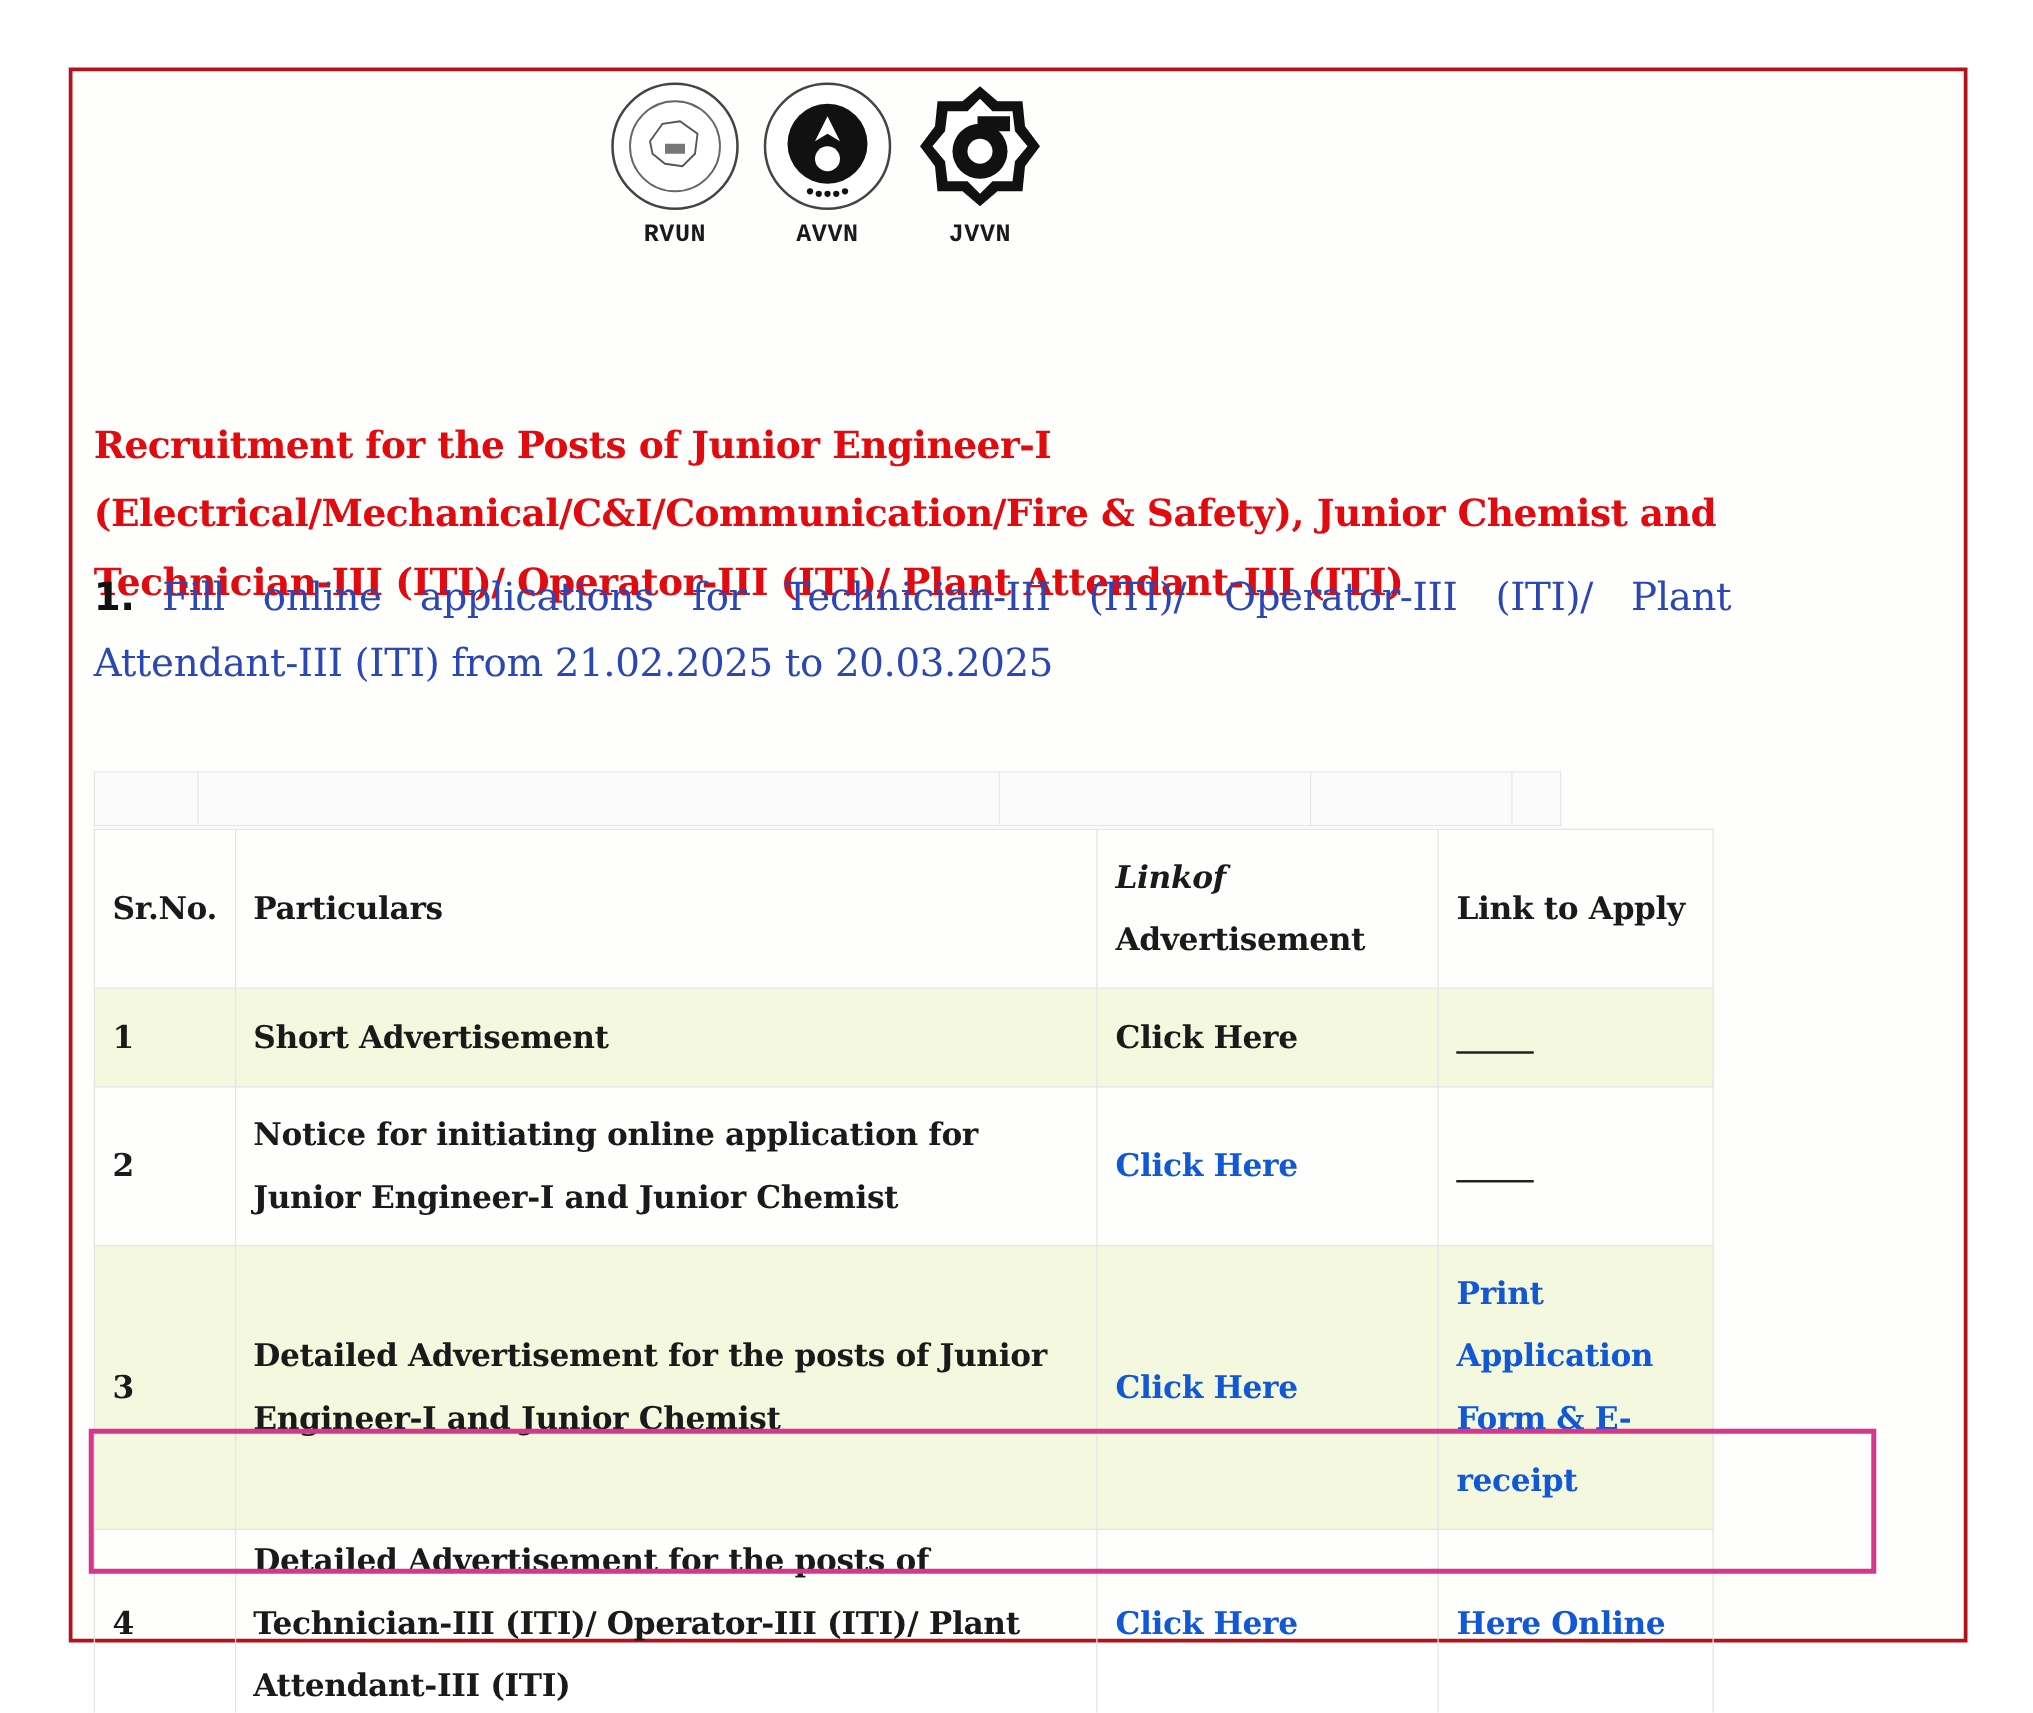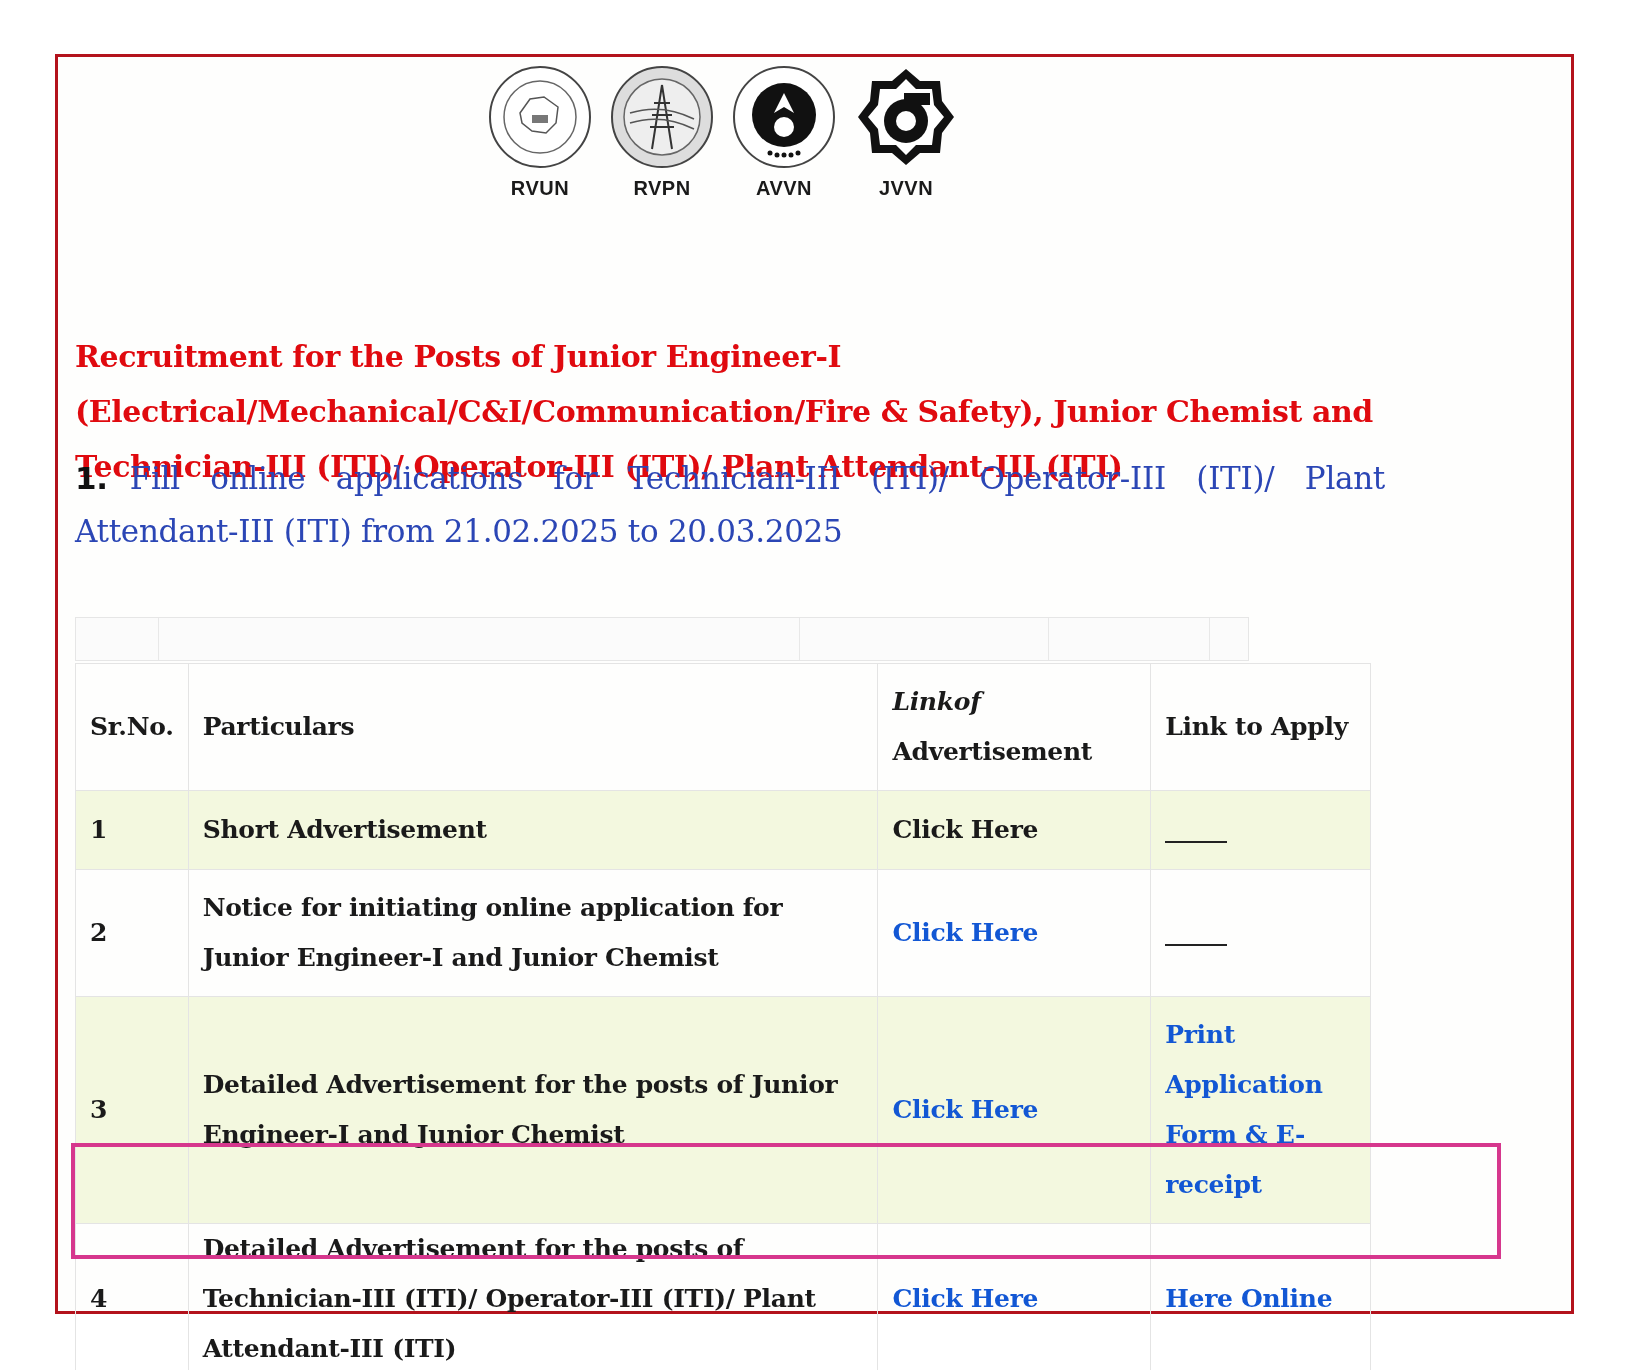--- a/index.html
+++ b/index.html
@@ -33,21 +33,21 @@
     }
     .logo {
       width: 108px;
       display: flex;
       flex-direction: column;
       align-items: center;
     }
     .logo svg { display: block; }
     .logo-label {
       margin-top: 6px;
-      font-family: Liberation Sans, sans-serif;
+      font-family: Liberation Mono, monospace;
       font-weight: bold;
       font-size: 20px;
       color: #1a1a1a;
       letter-spacing: 0.5px;
       text-align: right;
     }
     .headline {
       position: absolute;
       left: 17px;
       top: 272px;
@@ -150,29 +150,20 @@
 
   <div class="logos">
     <div class="logo">
       <svg width="108" height="108" viewBox="0 0 108 108">
         <circle cx="54" cy="54" r="50" fill="#fff" stroke="#444" stroke-width="2"></circle>
         <circle cx="54" cy="54" r="36" fill="none" stroke="#666" stroke-width="1.5"></circle>
         <path d="M34 50 L44 36 L58 34 L72 44 L70 60 L60 70 L46 68 L36 60 Z" fill="none" stroke="#555" stroke-width="1.5"></path>
         <rect x="46" y="52" width="16" height="8" fill="#777"></rect>
       </svg>
       <div class="logo-label">RVUN</div>
-    </div>
-    <div class="logo">
-      <svg width="108" height="108" viewBox="0 0 108 108">
-        <circle cx="54" cy="54" r="50" fill="#ddd" stroke="#444" stroke-width="2"></circle>
-        <circle cx="54" cy="54" r="38" fill="#eee" stroke="#666" stroke-width="1.5"></circle>
-        <path d="M54 22 L44 86 M54 22 L64 86 M46 40 H62 M44 52 H64 M42 64 H66" stroke="#333" stroke-width="2" fill="none"></path>
-        <path d="M22 50 Q54 40 86 56 M22 60 Q54 50 86 66" stroke="#555" stroke-width="1.5" fill="none"></path>
-      </svg>
-      <div class="logo-label">RVPN</div>
     </div>
     <div class="logo">
       <svg width="108" height="108" viewBox="0 0 108 108">
         <circle cx="54" cy="54" r="50" fill="#fff" stroke="#444" stroke-width="2"></circle>
         <circle cx="54" cy="52" r="32" fill="#111"></circle>
         <path d="M54 30 L44 50 L54 44 L64 50 Z" fill="#fff"></path>
         <circle cx="54" cy="64" r="10" fill="#fff"></circle>
         <circle cx="40" cy="90" r="2.5" fill="#111"></circle>
           <circle cx="47" cy="92" r="2.5" fill="#111"></circle>
         <circle cx="54" cy="92" r="2.5" fill="#111"></circle>

